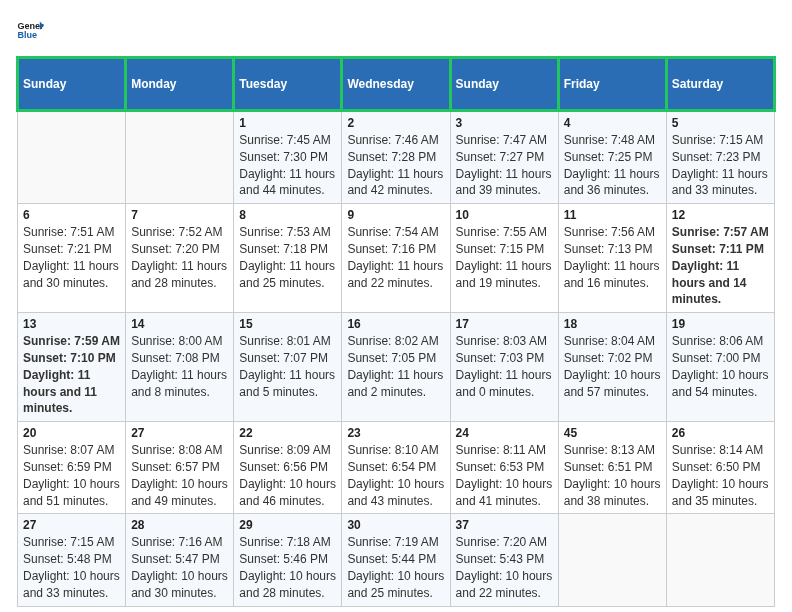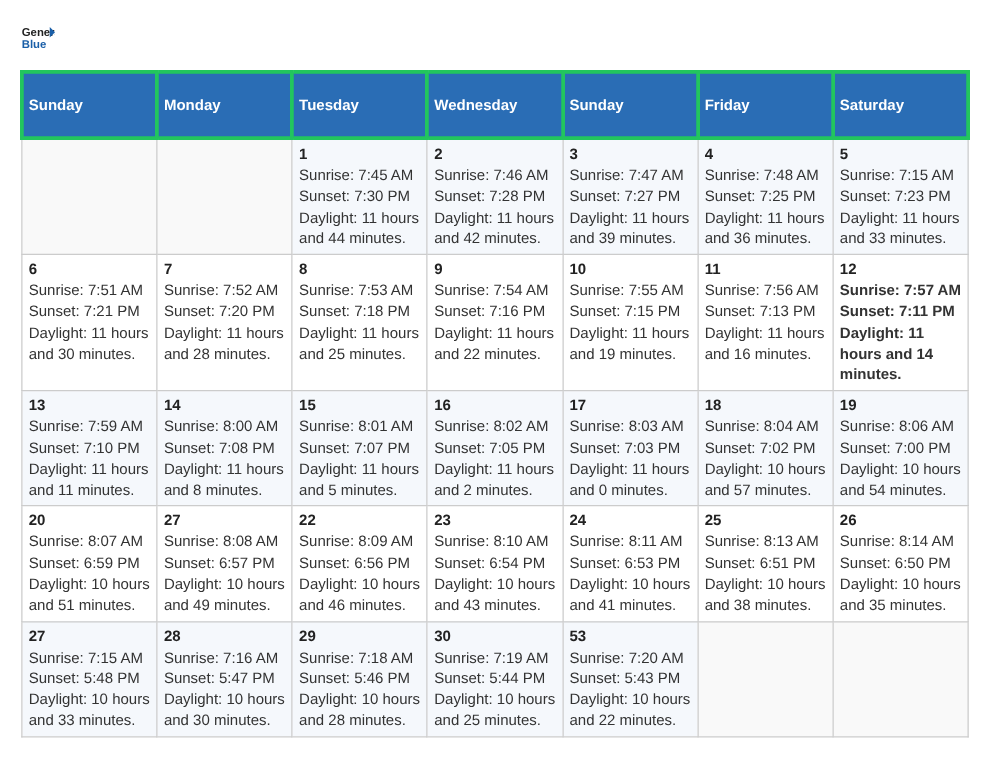--- a/index.html
+++ b/index.html
@@ -190,21 +190,21 @@
         <td>
           <span class="day-number">12</span>
           <div class="day-info" style="white-space: pre-line; font-weight: bold;">Sunrise: 7:57 AM
 Sunset: 7:11 PM
 Daylight: 11 hours and 14 minutes.</div>
         </td>
       </tr>
       <tr>
         <td>
           <span class="day-number">13</span>
-          <div class="day-info" style="white-space: pre-line;">Sunrise: 7:59 AM
+          <div class="day-info" style="white-space: pre-line; font-weight: bold;">Sunrise: 7:59 AM
 Sunset: 7:10 PM
 Daylight: 11 hours and 11 minutes.</div>
         </td>
         <td>
           <span class="day-number">14</span>
           <div class="day-info" style="white-space: pre-line;">Sunrise: 8:00 AM
 Sunset: 7:08 PM
 Daylight: 11 hours and 8 minutes.</div>
         </td>
         <td>
@@ -263,21 +263,21 @@
 Sunset: 6:54 PM
 Daylight: 10 hours and 43 minutes.</div>
         </td>
         <td>
           <span class="day-number">24</span>
           <div class="day-info" style="white-space: pre-line;">Sunrise: 8:11 AM
 Sunset: 6:53 PM
 Daylight: 10 hours and 41 minutes.</div>
         </td>
         <td>
-          <span class="day-number">25</span>
+          <span class="day-number">45</span>
           <div class="day-info" style="white-space: pre-line;">Sunrise: 8:13 AM
 Sunset: 6:51 PM
 Daylight: 10 hours and 38 minutes.</div>
         </td>
         <td>
           <span class="day-number">26</span>
           <div class="day-info" style="white-space: pre-line;">Sunrise: 8:14 AM
 Sunset: 6:50 PM
 Daylight: 10 hours and 35 minutes.</div>
         </td>
@@ -301,21 +301,21 @@
 Sunset: 5:46 PM
 Daylight: 10 hours and 28 minutes.</div>
         </td>
         <td>
           <span class="day-number">30</span>
           <div class="day-info" style="white-space: pre-line;">Sunrise: 7:19 AM
 Sunset: 5:44 PM
 Daylight: 10 hours and 25 minutes.</div>
         </td>
         <td>
-          <span class="day-number">53</span>
+          <span class="day-number">37</span>
           <div class="day-info" style="white-space: pre-line;">Sunrise: 7:20 AM
 Sunset: 5:43 PM
 Daylight: 10 hours and 22 minutes.</div>
         </td>
         <td class="empty-cell"></td>
         <td class="empty-cell"></td>
       </tr>
     </tbody>
 </table>
 

